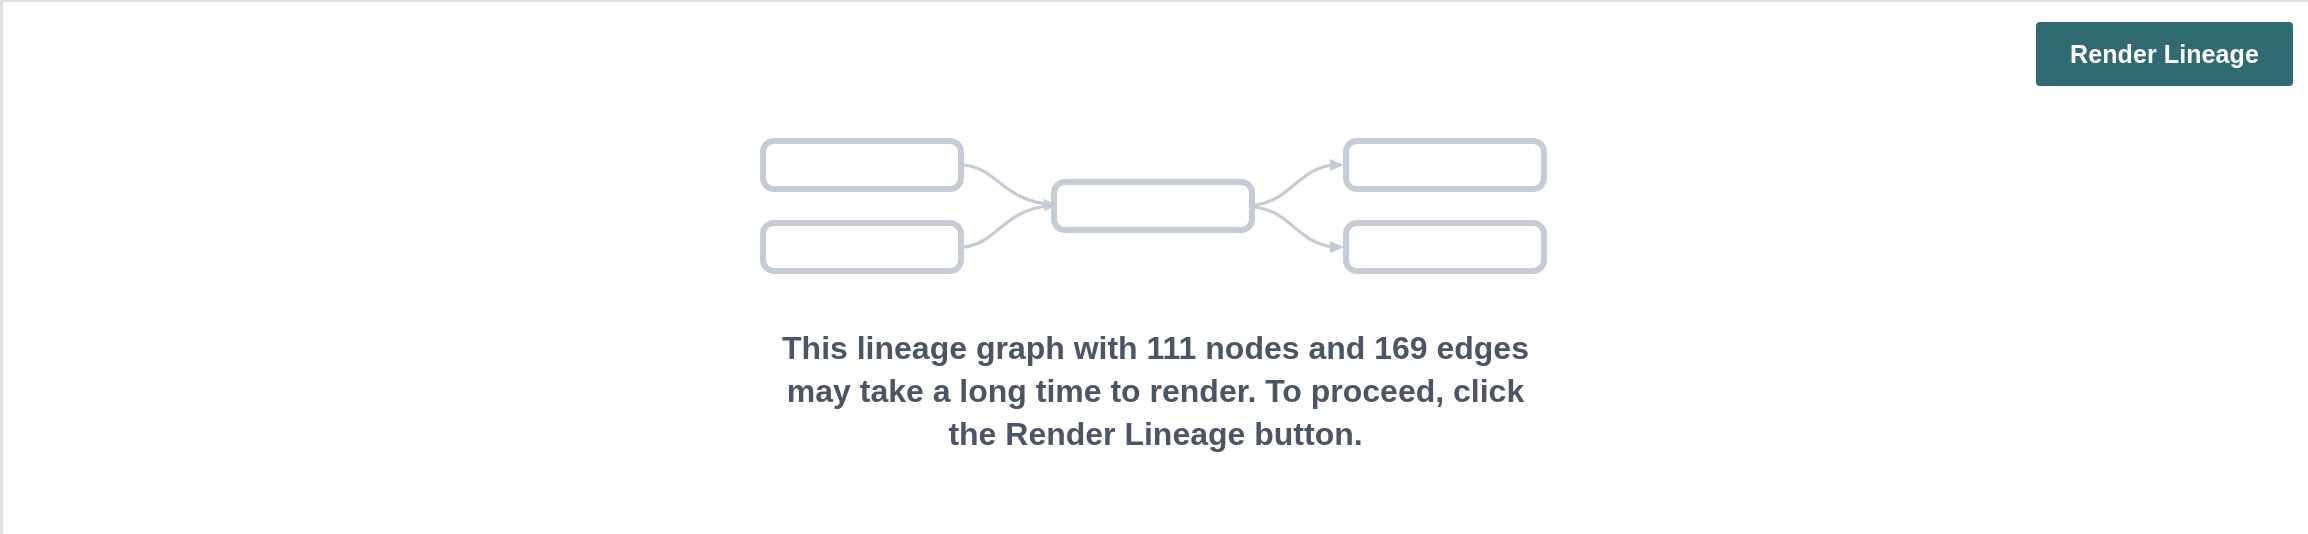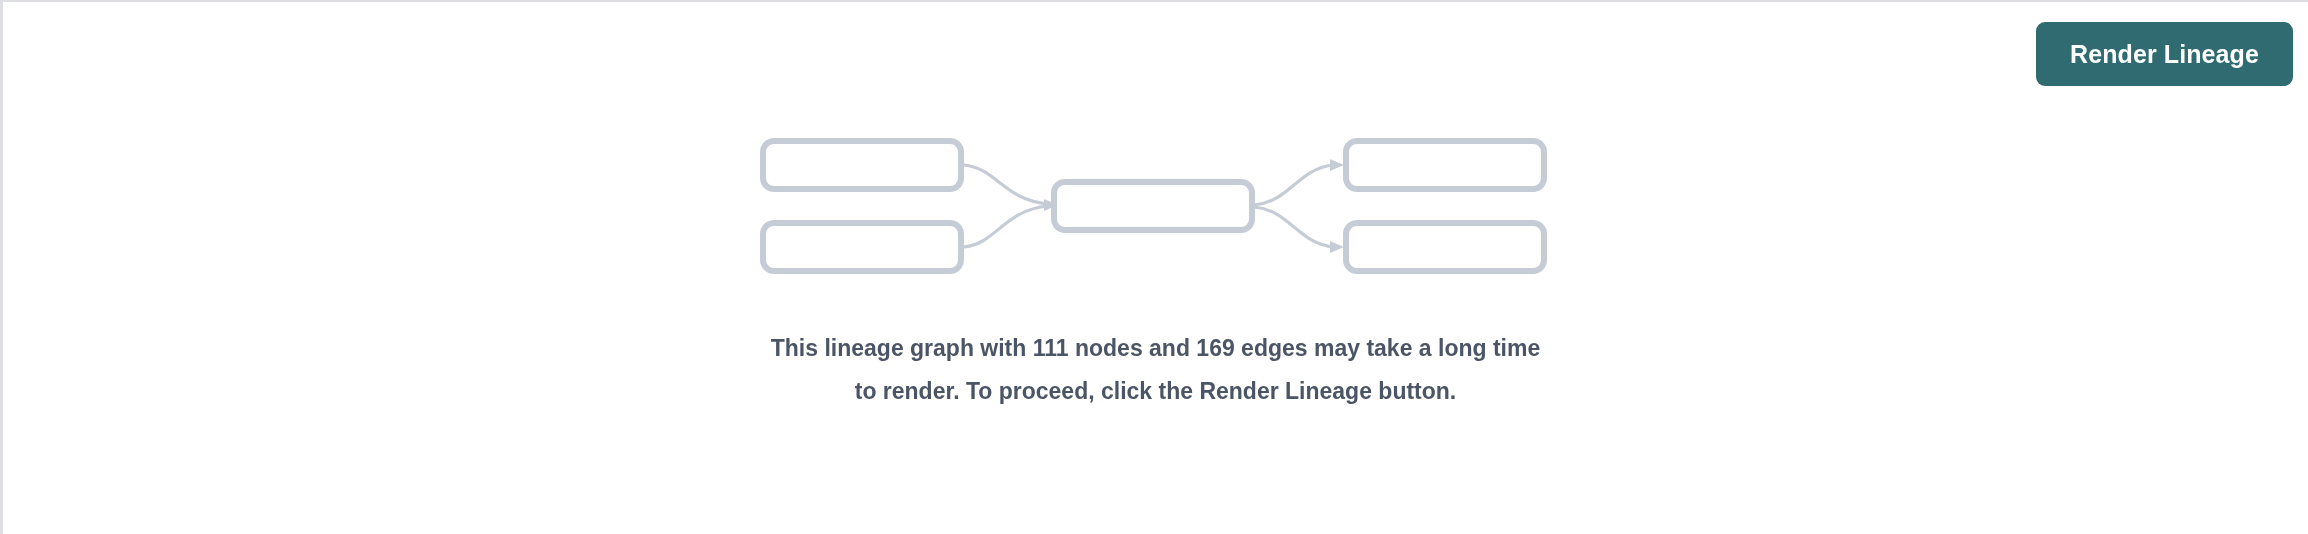--- a/index.html
+++ b/index.html
@@ -37,21 +37,21 @@
   .render-lineage-button {
     display: inline-flex;
     align-items: center;
     justify-content: center;
     min-width: 257px;
     height: 64px;
     padding: 0 26px;
     background: #2f6b71;
     color: #ffffff;
     border: none;
-    border-radius: 9px;
+    border-radius: 4px;
     font-family: "Liberation Sans", sans-serif;
     font-size: 25px;
     font-weight: bold;
     letter-spacing: 0.1px;
     cursor: pointer;
     white-space: nowrap;
   }
 
   
   .graph-placeholder {
@@ -86,21 +86,21 @@
 
   
   .lineage-warning {
     position: absolute;
     left: 50%;
     transform: translateX(-50%);
     top: 325px;
     width: 790px;
     text-align: center;
     font-family: "Liberation Sans", sans-serif;
-    font-size: 23px;
+    font-size: 32px;
     font-weight: bold;
     line-height: 43px;
     color: #4b5565;
   }
 </style>
 </head>
 <body>
 
 <div class="app-panel">
 

